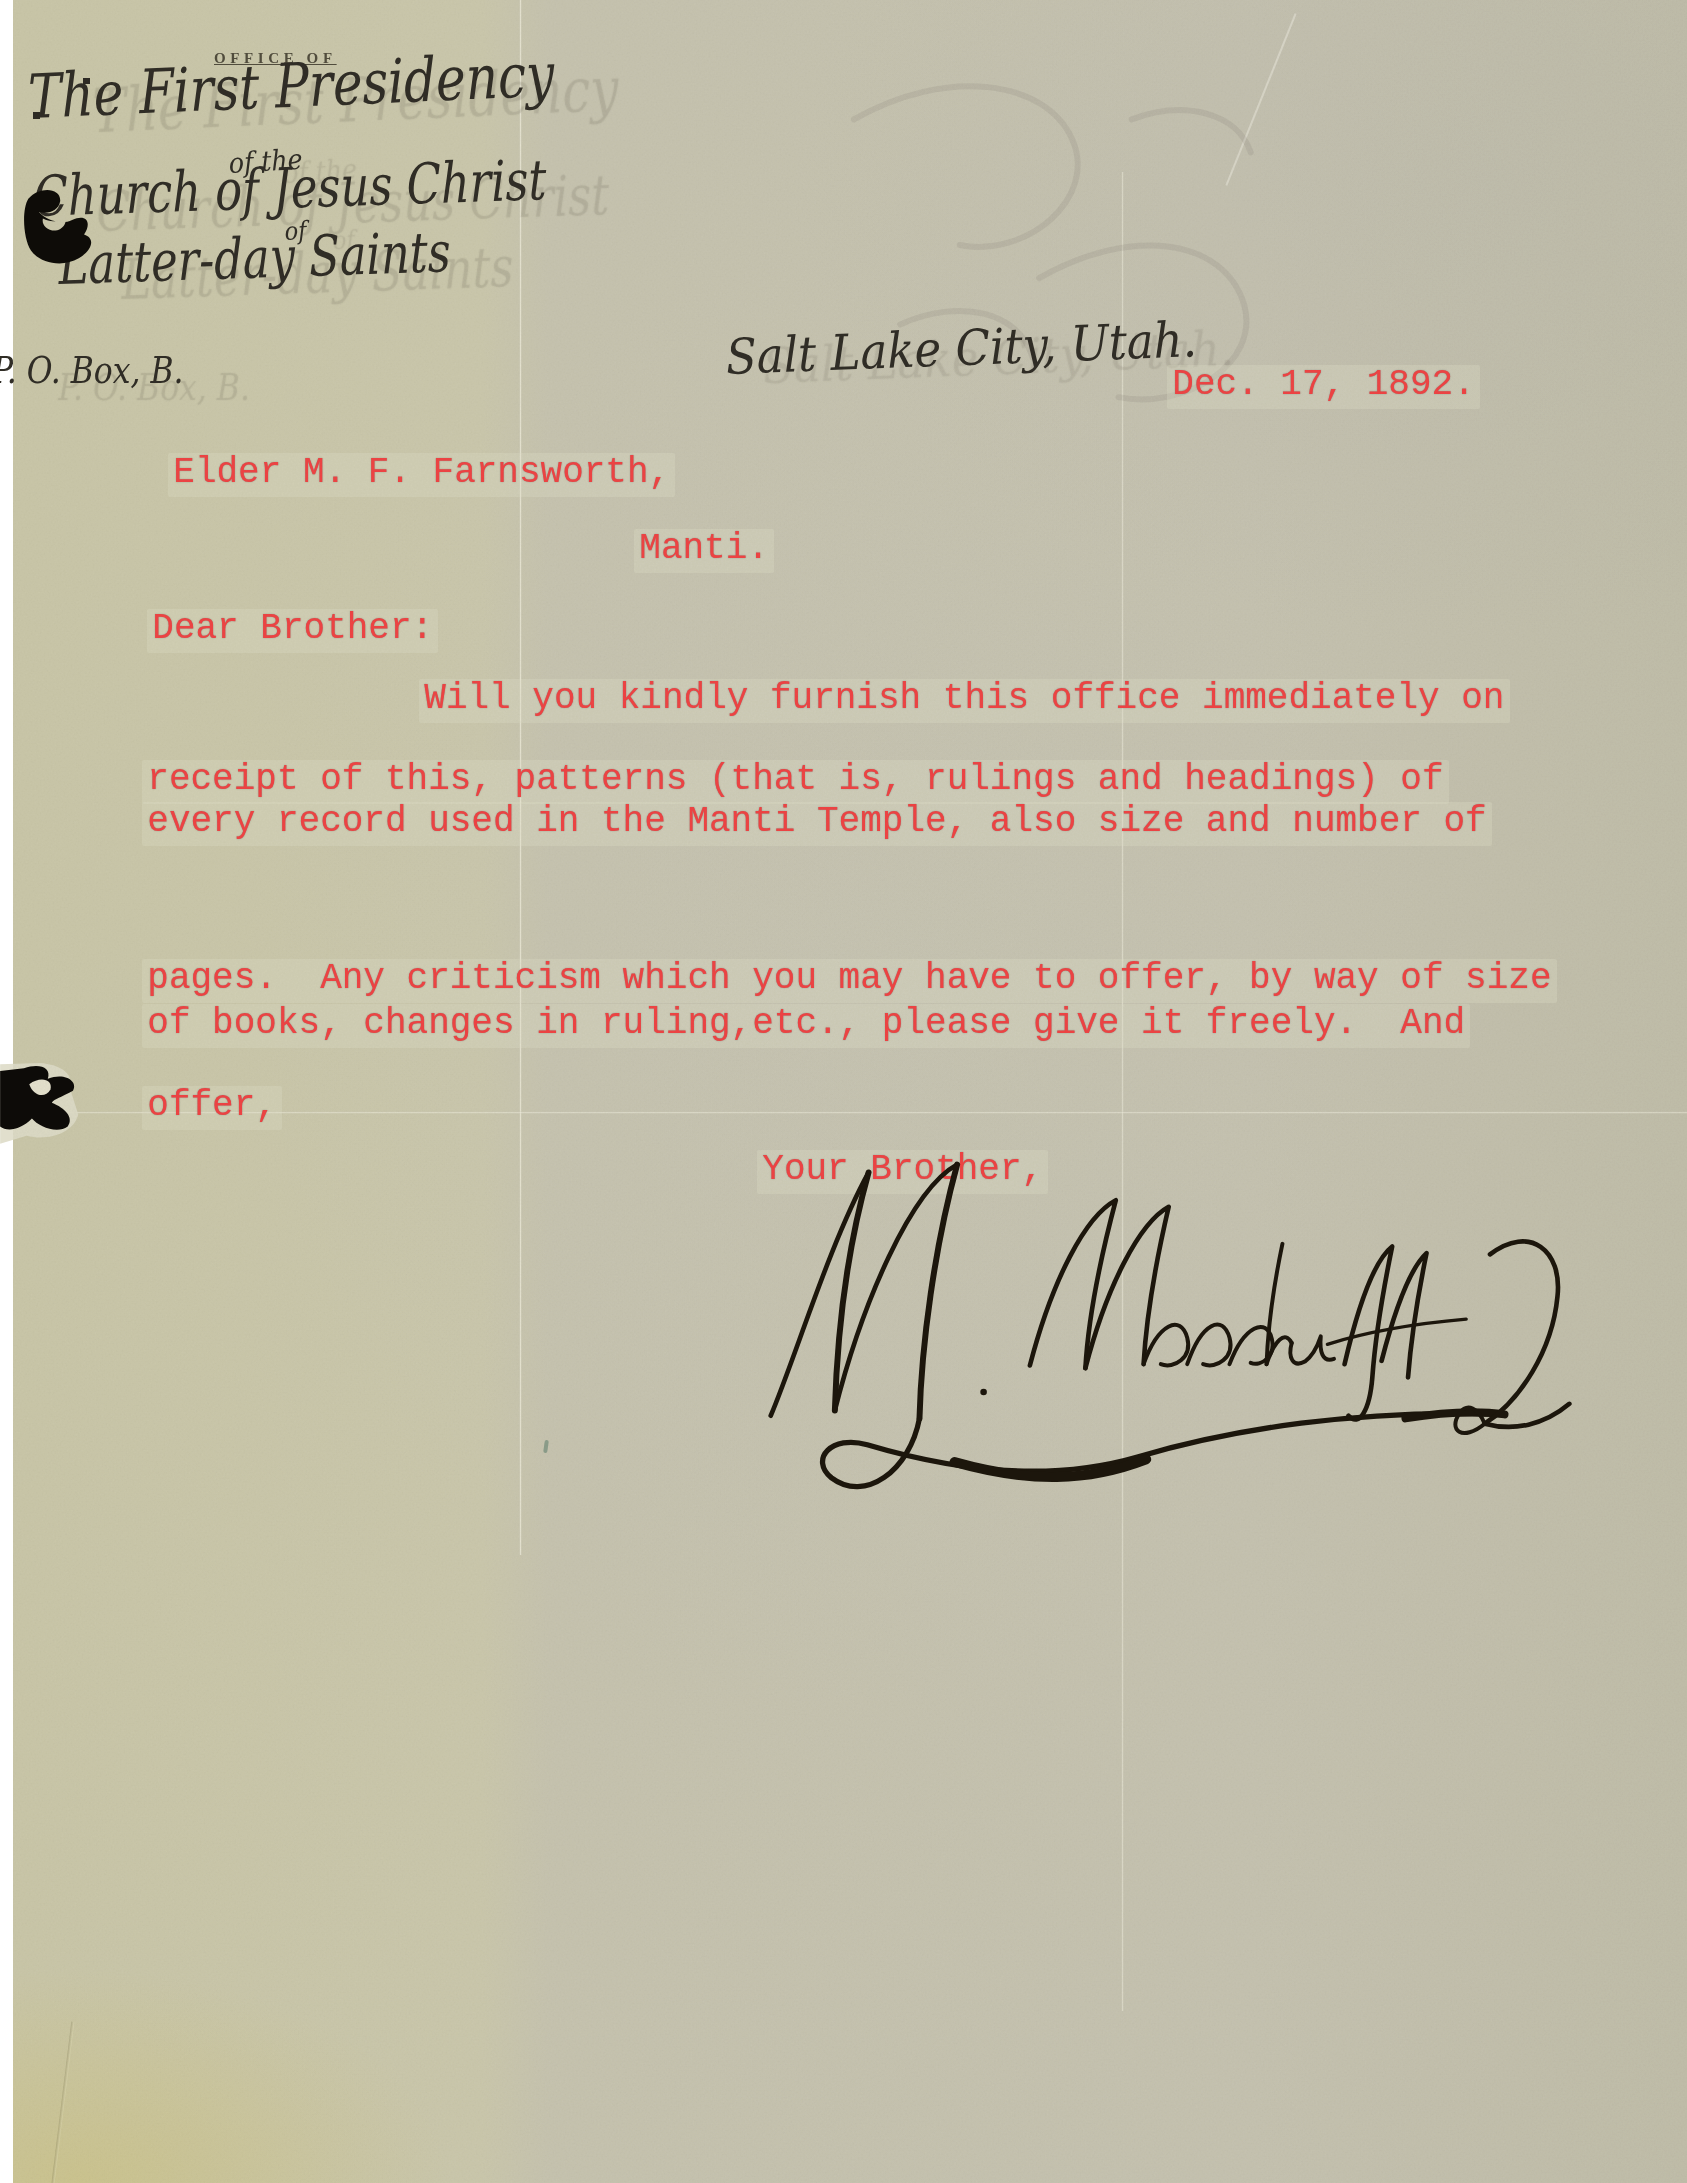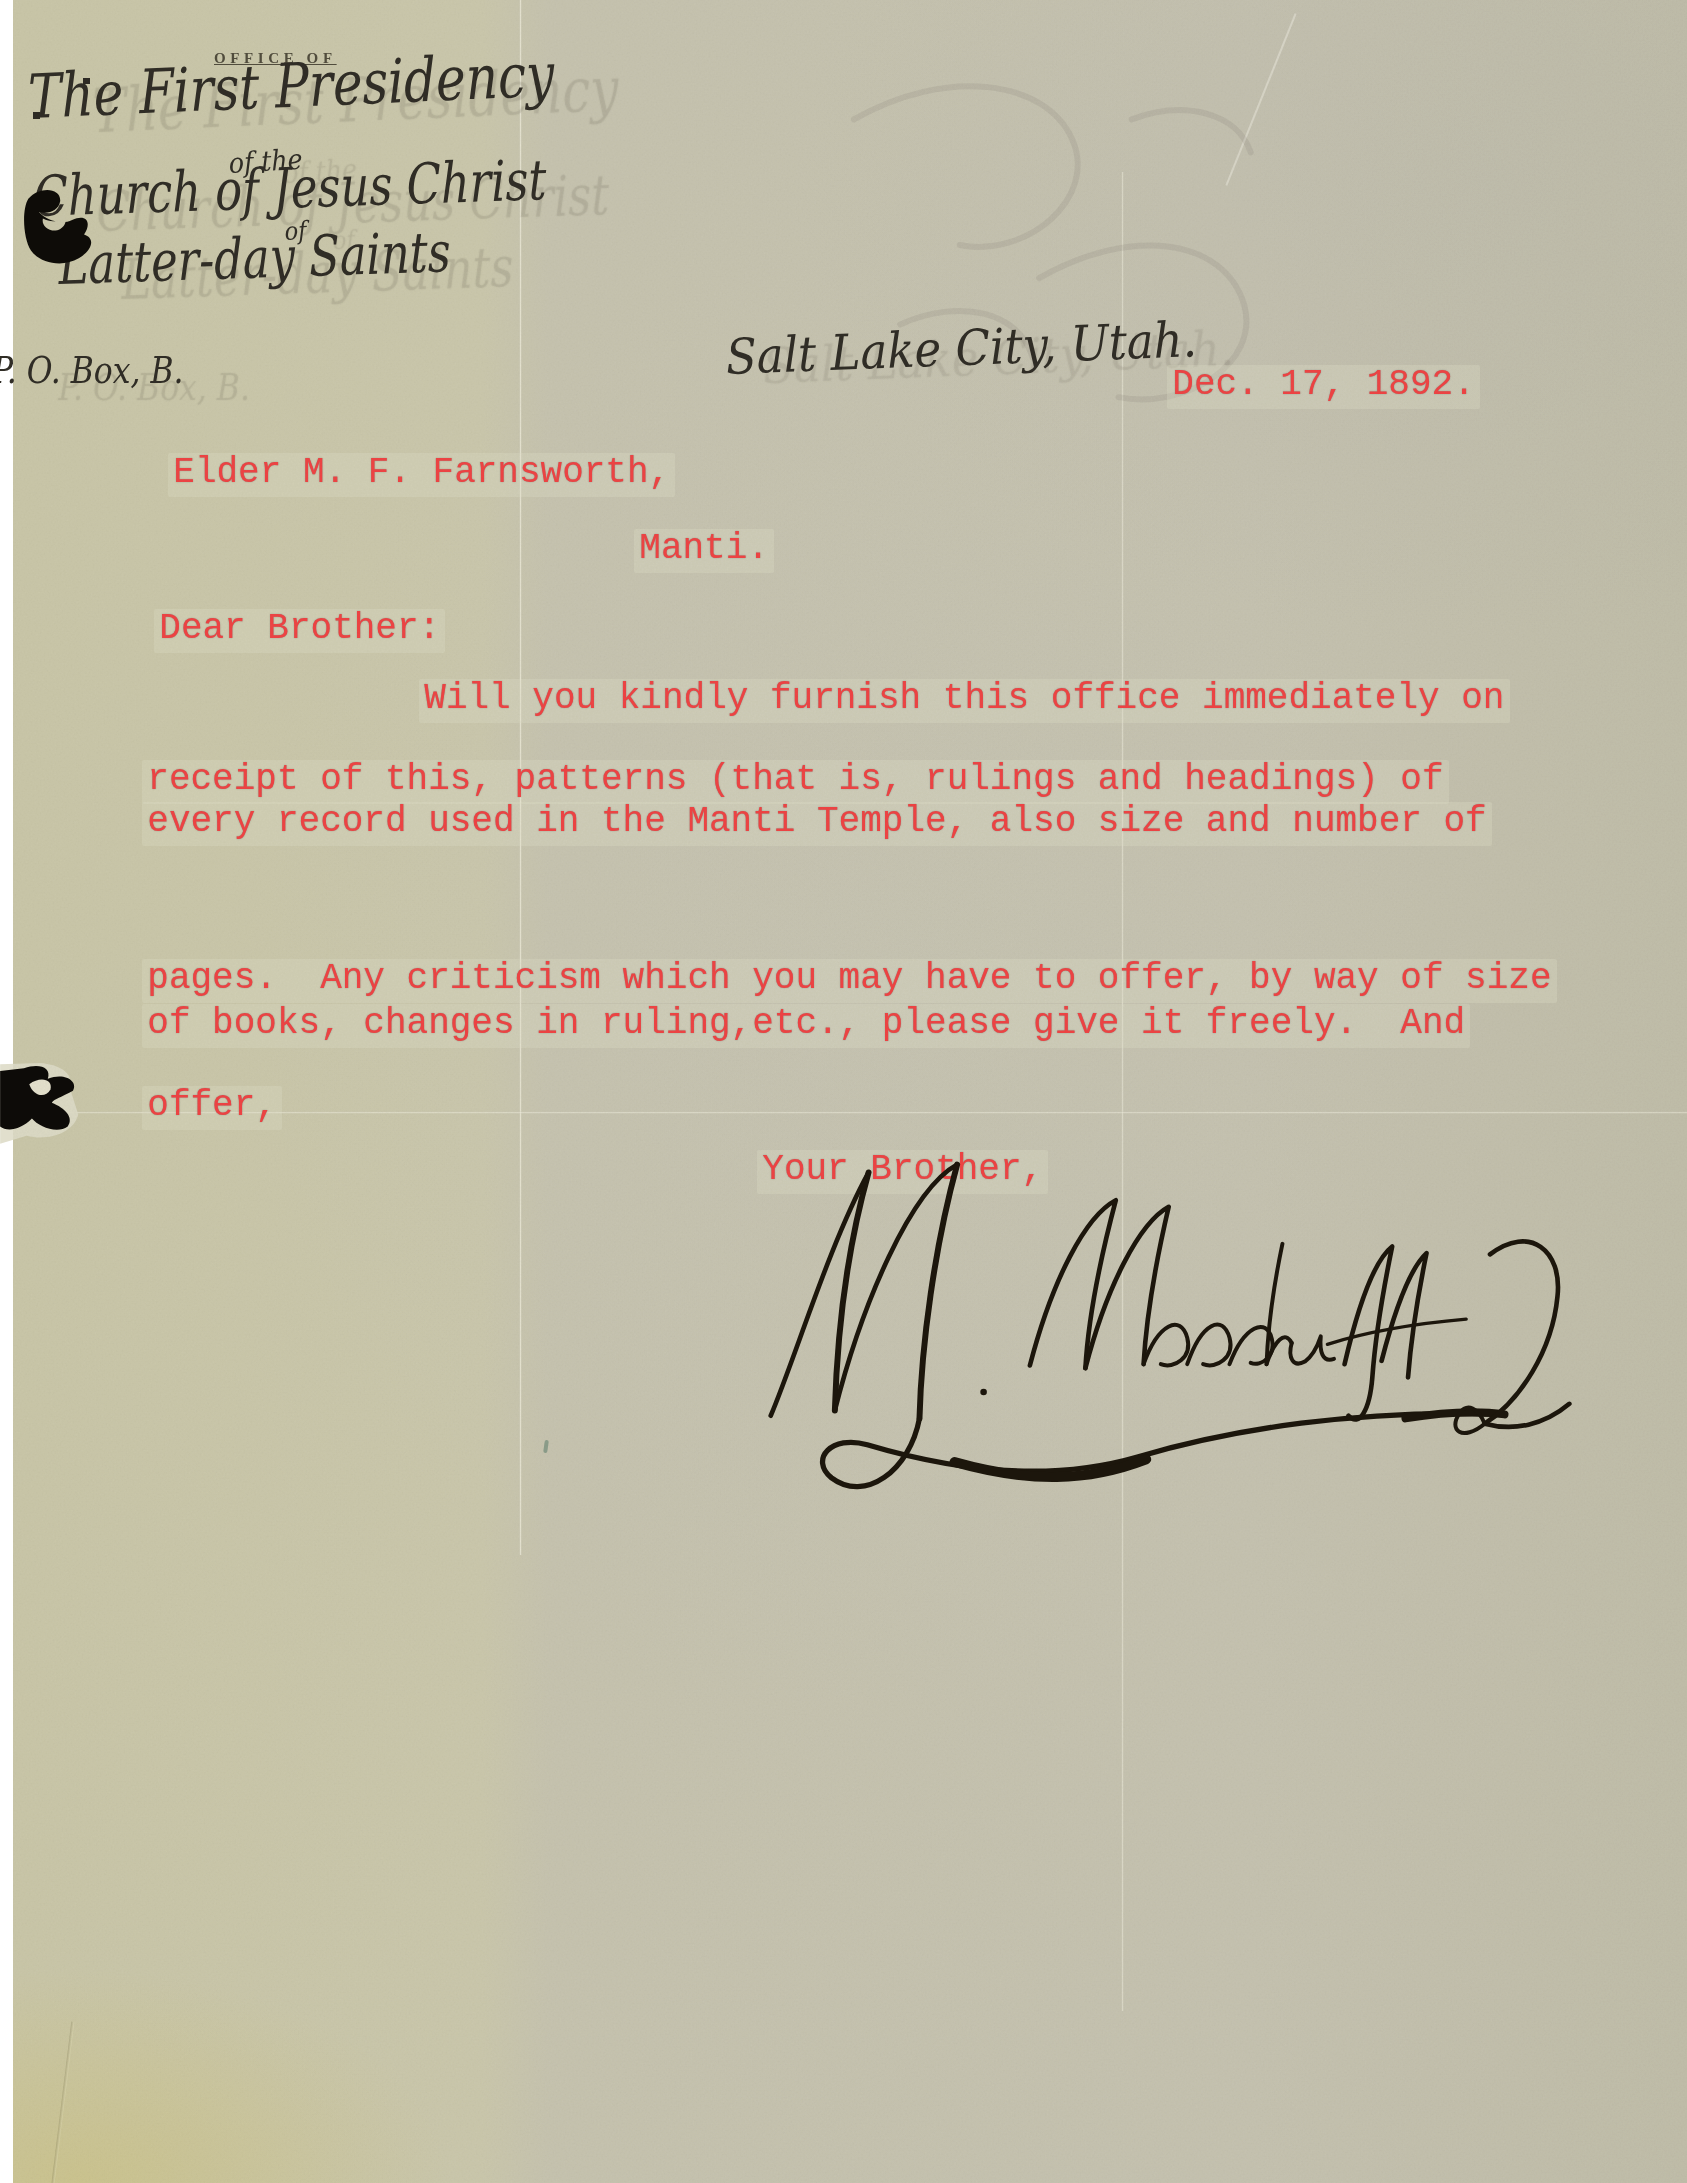--- a/index.html
+++ b/index.html
@@ -63,21 +63,21 @@
     position:absolute;
     font-family:"Liberation Mono","DejaVu Sans Mono",monospace;
     font-size:36px;line-height:1.08;color:#ef4444;white-space:pre;
     text-shadow:0 0 1.3px rgba(42,62,68,0.45);
     background:rgba(224,226,203,0.30);
     padding:1.3px 5.3px 4px 5.3px;border-radius:2px;
   }
   .t-date{left:1167px;top:365px;}
   .t-recipient{left:168px;top:453px;}
   .t-manti{left:634px;top:529px;}
-  .t-salutation{left:147px;top:609px;margin-left:7px;}
+  .t-salutation{left:147px;top:609px;}
   .t-l0{left:419px;top:679px;}
   .t-l1{left:142px;top:760px;}
   .t-l2{left:142px;top:802px;}
   .t-l3{left:142px;top:923px;margin-top:36px;}
   .t-l4{left:142px;top:1004px;}
   .t-l5{left:142px;top:1086px;}
   .t-closing{left:757px;top:1126px;margin-top:24px;}
 
   
   .svg-abs{position:absolute;}

